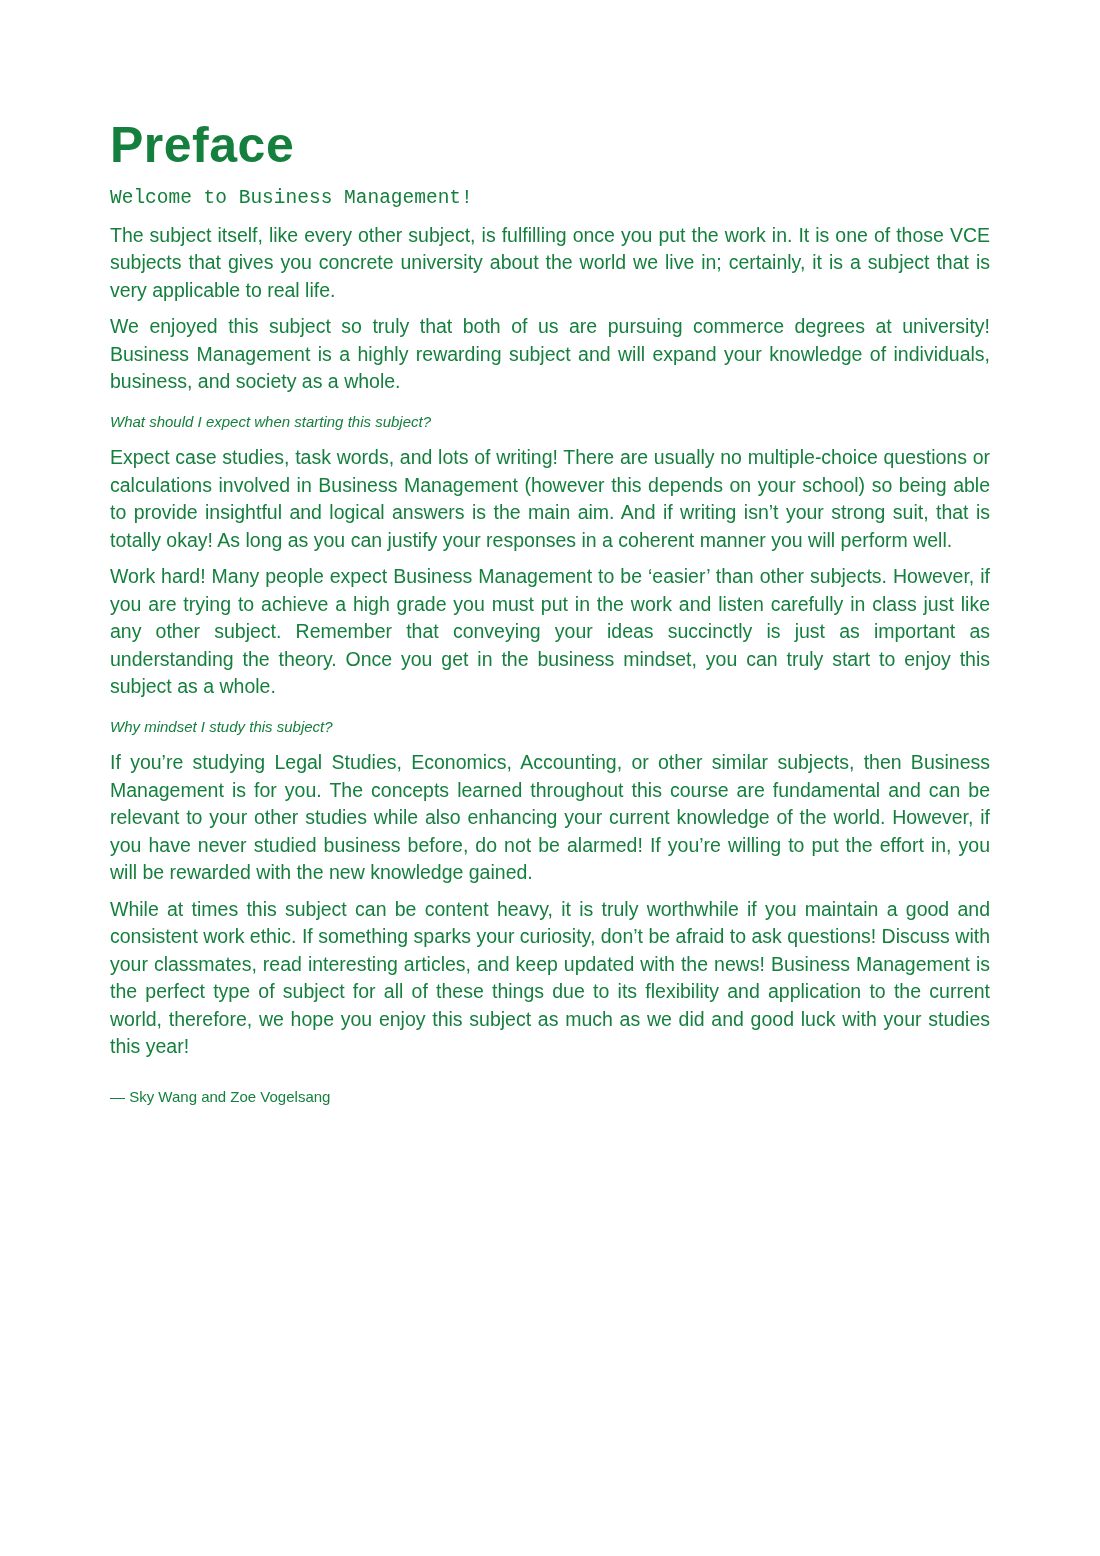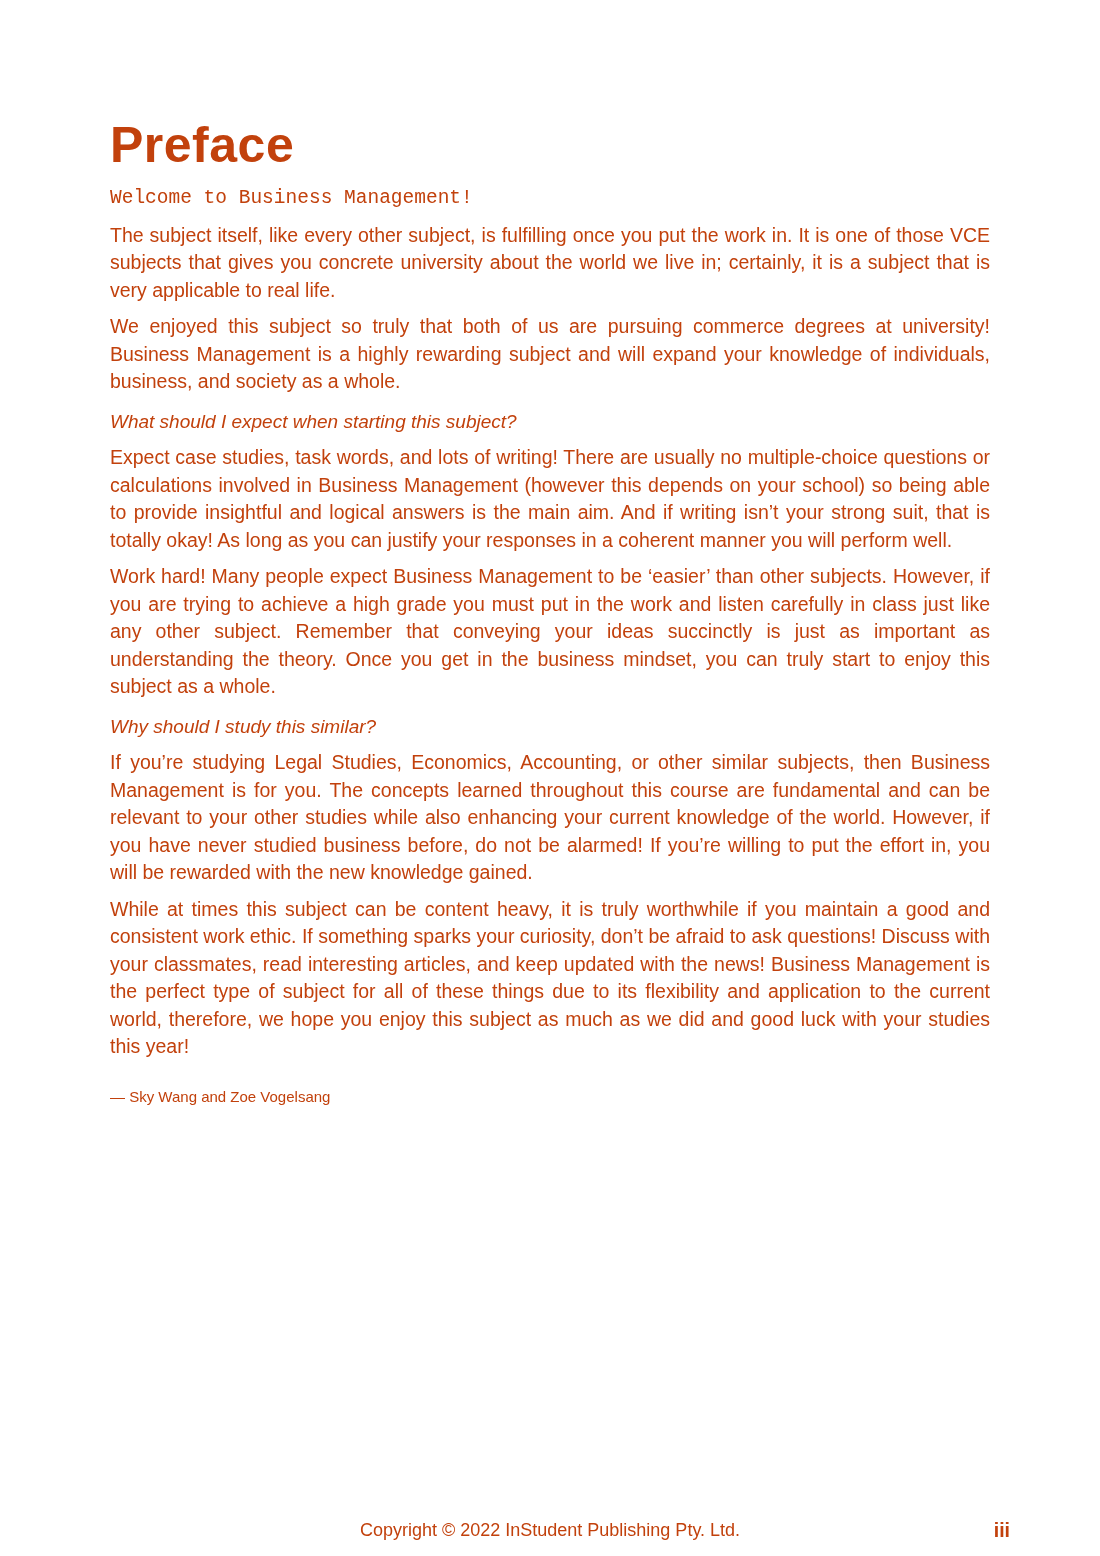--- a/index.html
+++ b/index.html
@@ -6,21 +6,21 @@
     margin: 0;
     padding: 0;
     background: #ffffff;
   }
   .page {
     position: relative;
     width: 1100px;
     height: 1556px;
     background: #ffffff;
     font-family: "Liberation Sans", sans-serif;
-    color: #c2410c;
+    color: #15803d;
     overflow: hidden;
     border-radius: 8px;
   }
   .content {
     position: absolute;
     left: 110px;
     top: 0;
     width: 880px;
     padding-top: 118px;
   }
@@ -35,21 +35,21 @@
     font-size: 19.5px;
     line-height: 27.5px;
     text-align: justify;
     margin: 9px 0 0 0;
   }
   .welcome {
     margin-top: 13px;
     font-family: Liberation Mono, monospace;
   }
   .question {
-    font-size: 19px;
+    font-size: 15px;
     line-height: 27.5px;
     font-style: italic;
     text-align: left;
     margin: 12px 0 0 0;
   }
   .attribution {
     font-size: 15px;
     line-height: 27.5px;
     text-align: left;
     margin: 22px 0 0 0;
@@ -82,22 +82,18 @@
 
 <div class="page">
   <div class="content">
     <h1 class="doc-title">Preface</h1>
     <p class="para welcome">Welcome to Business Management!</p>
     <p class="para">The subject itself, like every other subject, is fulfilling once you put the work in. It is one of those VCE subjects that gives you concrete university about the world we live in; certainly, it is a subject that is very applicable to real life.</p>
     <p class="para">We enjoyed this subject so truly that both of us are pursuing commerce degrees at university! Business Management is a highly rewarding subject and will expand your knowledge of individuals, business, and society as a whole.</p>
     <p class="question">What should I expect when starting this subject?</p>
     <p class="para">Expect case studies, task words, and lots of writing! There are usually no multiple-choice questions or calculations involved in Business Management (however this depends on your school) so being able to provide insightful and logical answers is the main aim. And if writing isn’t your strong suit, that is totally okay! As long as you can justify your responses in a coherent manner you will perform well.</p>
     <p class="para">Work hard! Many people expect Business Management to be ‘easier’ than other subjects. However, if you are trying to achieve a high grade you must put in the work and listen carefully in class just like any other subject. Remember that conveying your ideas succinctly is just as important as understanding the theory. Once you get in the business mindset, you can truly start to enjoy this subject as a whole.</p>
-    <p class="question">Why should I study this similar?</p>
+    <p class="question">Why mindset I study this subject?</p>
     <p class="para">If you’re studying Legal Studies, Economics, Accounting, or other similar subjects, then Business Management is for you. The concepts learned throughout this course are fundamental and can be relevant to your other studies while also enhancing your current knowledge of the world. However, if you have never studied business before, do not be alarmed! If you’re willing to put the effort in, you will be rewarded with the new knowledge gained.</p>
     <p class="para">While at times this subject can be content heavy, it is truly worthwhile if you maintain a good and consistent work ethic. If something sparks your curiosity, don’t be afraid to ask questions! Discuss with your classmates, read interesting articles, and keep updated with the news! Business Management is the perfect type of subject for all of these things due to its flexibility and application to the current world, therefore, we hope you enjoy this subject as much as we did and good luck with your studies this year!</p>
     <p class="attribution">— Sky Wang and Zoe Vogelsang</p>
   </div>
-  <div class="footer">
-    <div class="footer-copyright">Copyright © 2022 InStudent Publishing Pty. Ltd.</div>
-    <div class="footer-pagenum">iii</div>
-  </div>
 </div>
 
 </body></html>

